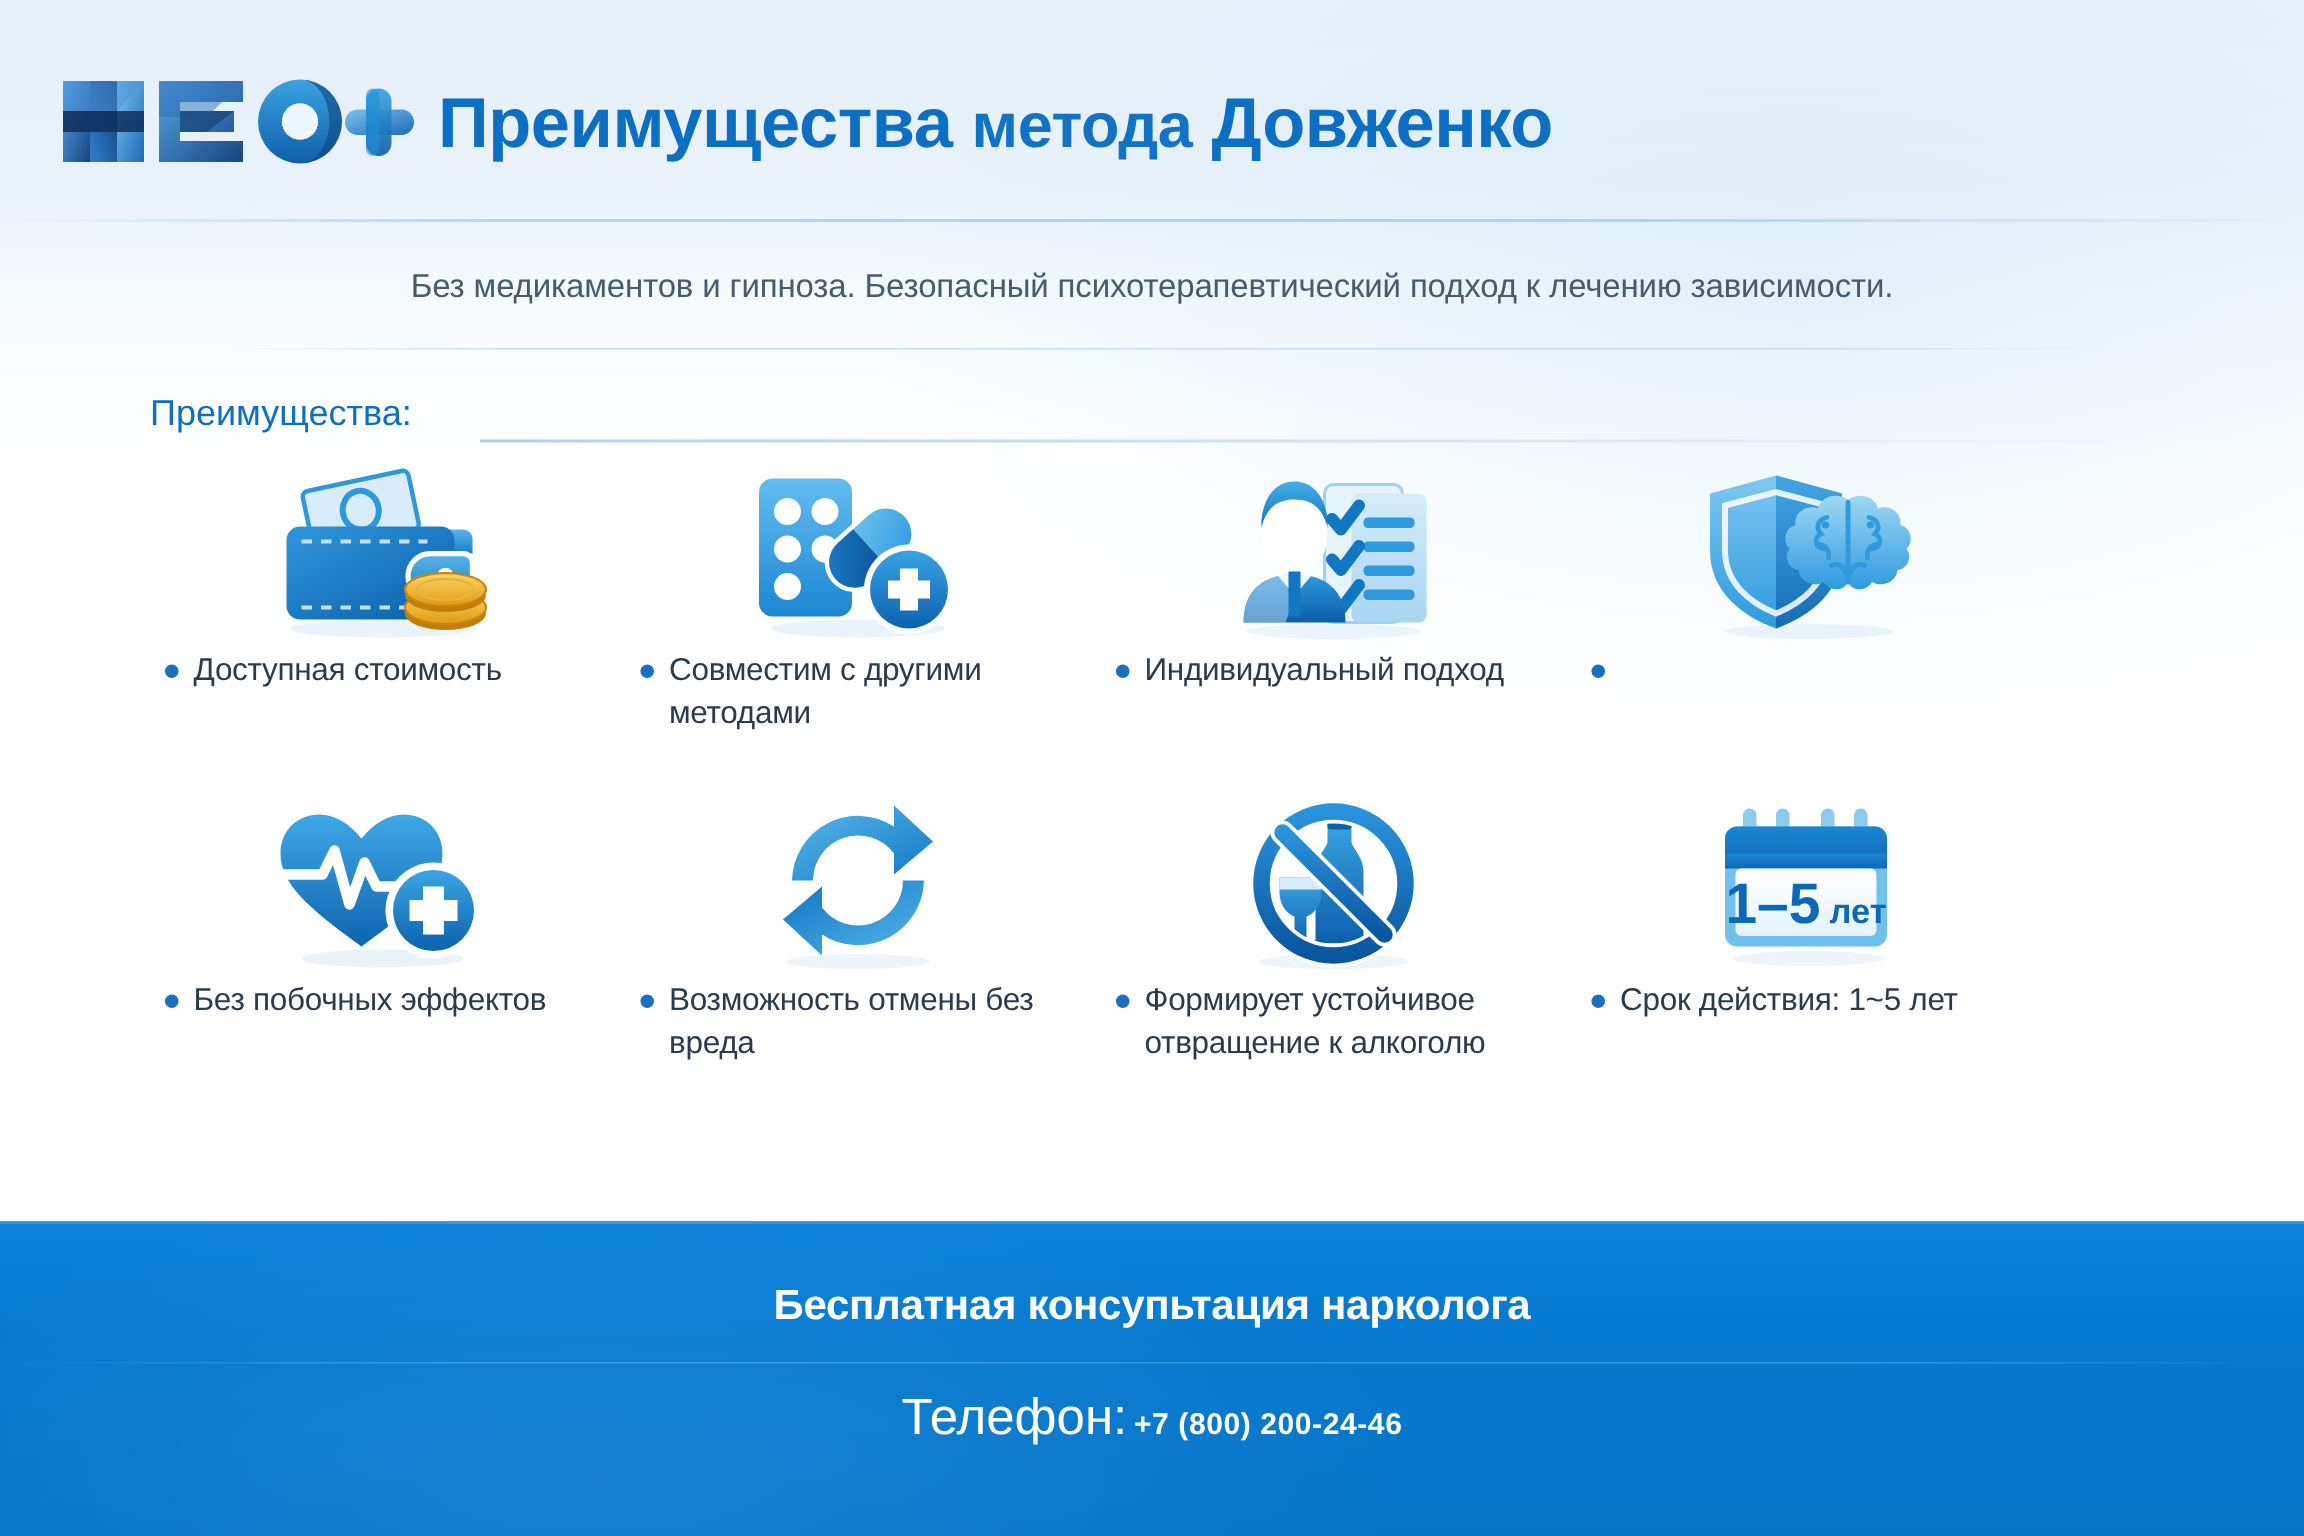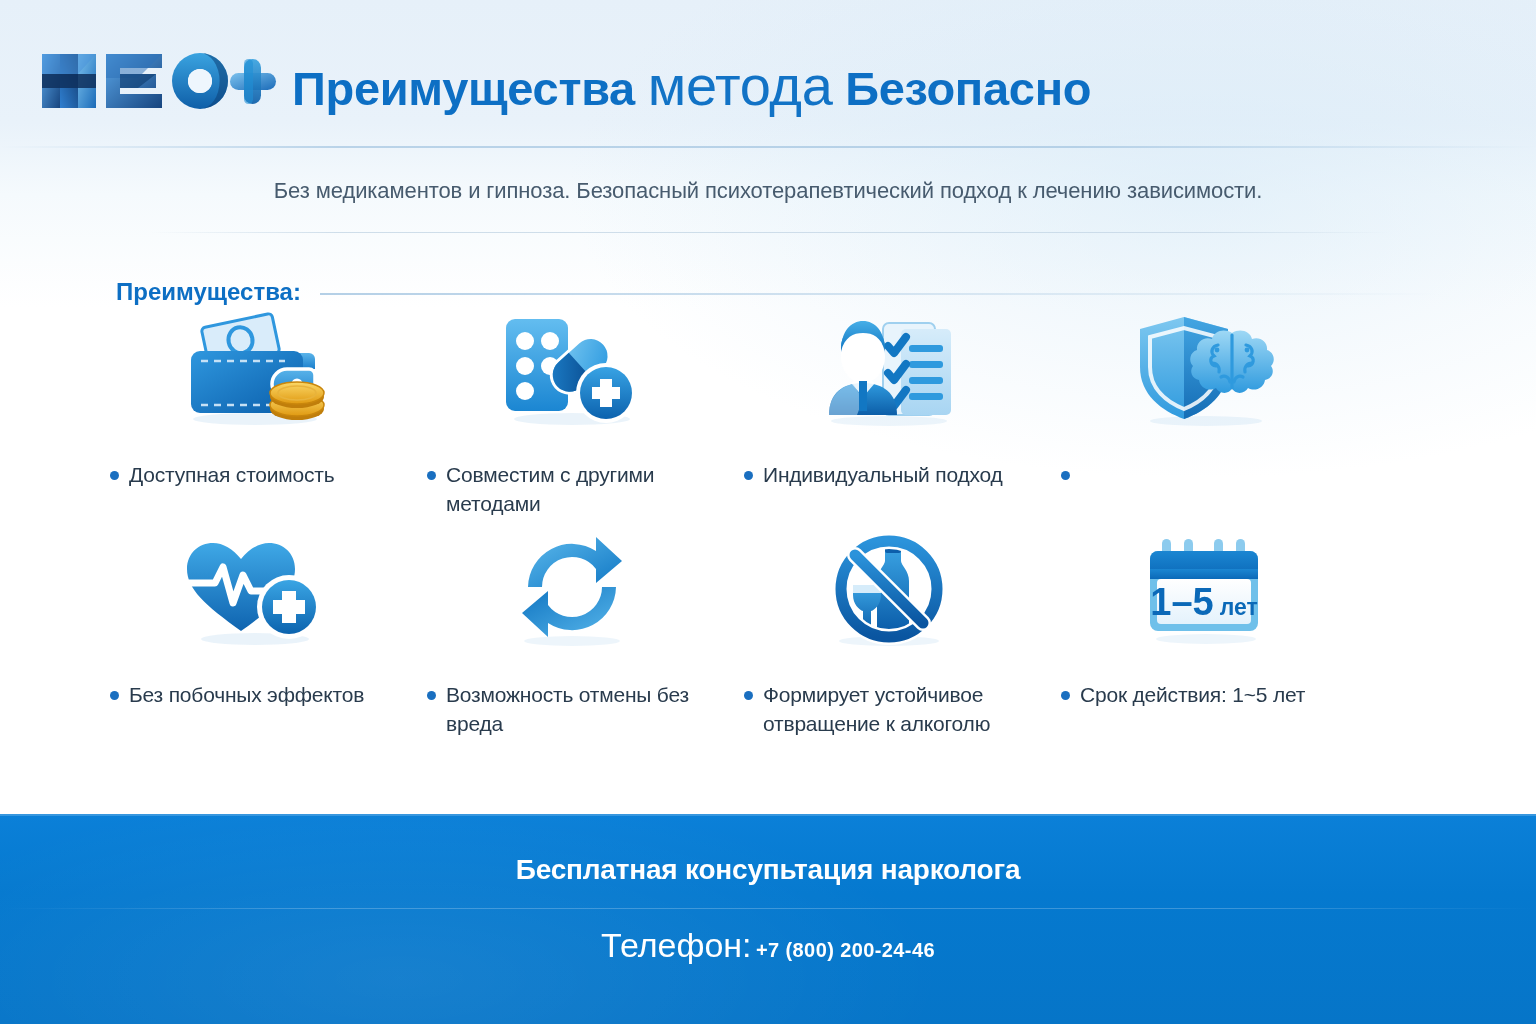--- a/index.html
+++ b/index.html
@@ -25,39 +25,39 @@
     position:absolute; left:38px; top:48px;
     width:240px; height:66px;
   }
   .title {
     position:absolute; left:292px; top:58px;
     font-size:47px; line-height:1;
     color:#0d6fc4; white-space:nowrap;
     letter-spacing:-0.3px;
   }
   .title .b { font-weight:bold; }
-  .title .l { font-weight:normal; font-size:56px; color:#1273c6; }
+  .title .l { font-weight:bold; font-size:42px; color:#1273c6; }
   .header-sep {
     position:absolute; left:0; top:146px; width:100%; height:2px;
     background:linear-gradient(90deg, rgba(190,214,233,0) 0%, rgba(176,205,229,0.85) 22%, rgba(176,205,229,0.9) 70%, rgba(190,214,233,0) 100%);
   }
   
   .subtitle {
     position:absolute; left:0; top:178px; width:100%;
     text-align:center;
     font-size:22px; color:#475b6e; letter-spacing:-0.1px;
   }
   .sub-sep {
     position:absolute; left:150px; top:232px; width:1240px; height:1px;
     background:linear-gradient(90deg, rgba(200,216,230,0) 0%, rgba(196,214,229,0.8) 15%, rgba(196,214,229,0.8) 85%, rgba(200,216,230,0) 100%);
   }
   
   .section-head {
-    position:absolute; left:116px; top:262px;
-    font-size:24px; font-weight:bold; color:#0d6fc4;margin-top:16px;
+    position:absolute; left:100px; top:262px;
+    font-size:24px; font-weight:normal; color:#0d6fc4;
   }
   .section-rule {
     position:absolute; left:320px; top:293px; width:1120px; height:2px;
     background:linear-gradient(90deg, rgba(176,205,229,0.95) 0%, rgba(206,224,238,0.5) 75%, rgba(206,224,238,0) 100%);
   }
   
   .grid {
     position:absolute; left:96px; top:312px;
     width:1270px;
     display:grid;
@@ -67,21 +67,20 @@
   .cell { position:relative; }
   .icon-wrap {
     height:120px;
     display:flex; align-items:center; justify-content:center;
     padding-bottom:6px;
   }
   .icon-wrap svg { display:block; }
   .bullet-row {
     display:flex; align-items:flex-start; gap:10px;
     padding:0 6px 0 14px;
-    margin-top:28px;
   }
   .dot {
     flex:0 0 auto;
     width:9px; height:9px; border-radius:50%;
     background:#1a6fc0; margin-top:11px;
   }
   .caption {
     font-size:21px; line-height:29px; color:#293b4d;
     letter-spacing:-0.2px;
   }
@@ -159,21 +158,21 @@
 
         <rect x="192" y="25" width="46" height="17" rx="8.5" fill="url(#lgD)"></rect>
         <rect x="206" y="11" width="17" height="45" rx="8.5" fill="url(#lgC)" opacity="0.92"></rect>
         <rect x="206" y="11" width="9" height="45" rx="4.5" fill="#1f8fd6" opacity="0.6"></rect>
       </svg>
     </div>
 
     <div class="title">
       <span class="b">Преимущества</span>
       <span class="l">метода</span>
-      <span class="b">Безопасно</span>
+      <span class="b">Довженко</span>
     </div>
   </div>
   <div class="header-sep"></div>
 
   <div class="subtitle">Без медикаментов и гипноза. Безопасный психотерапевтический подход к лечению зависимости.</div>
   <div class="sub-sep"></div>
 
   <div class="section-head">Преимущества:</div>
   <div class="section-rule"></div>
 

